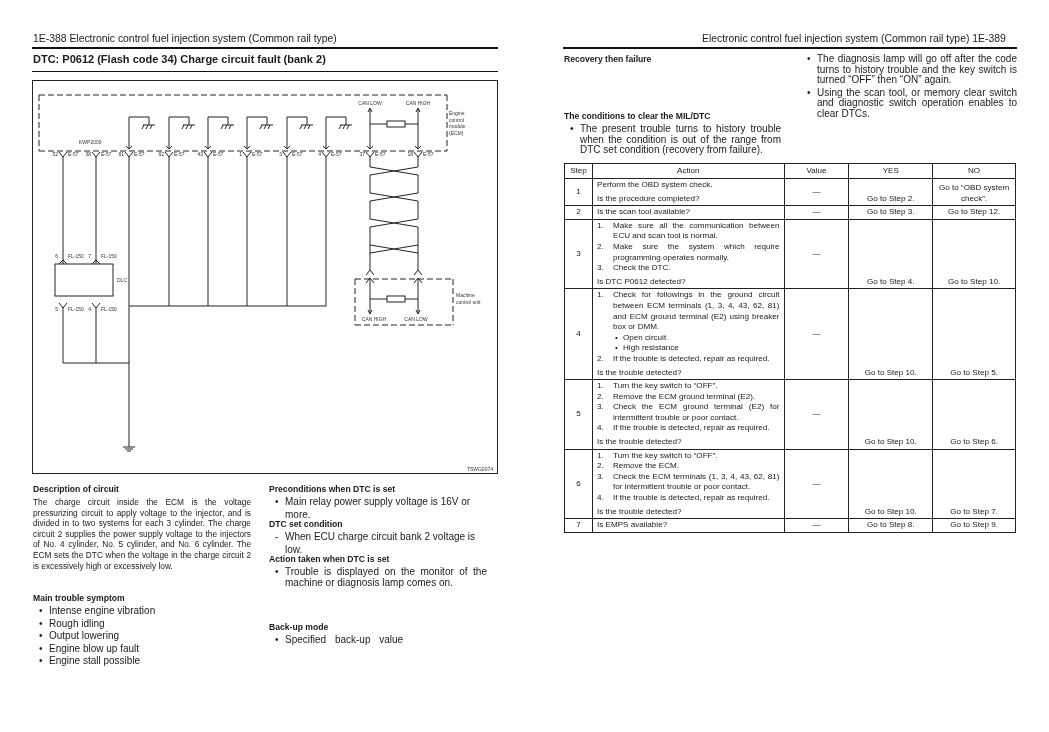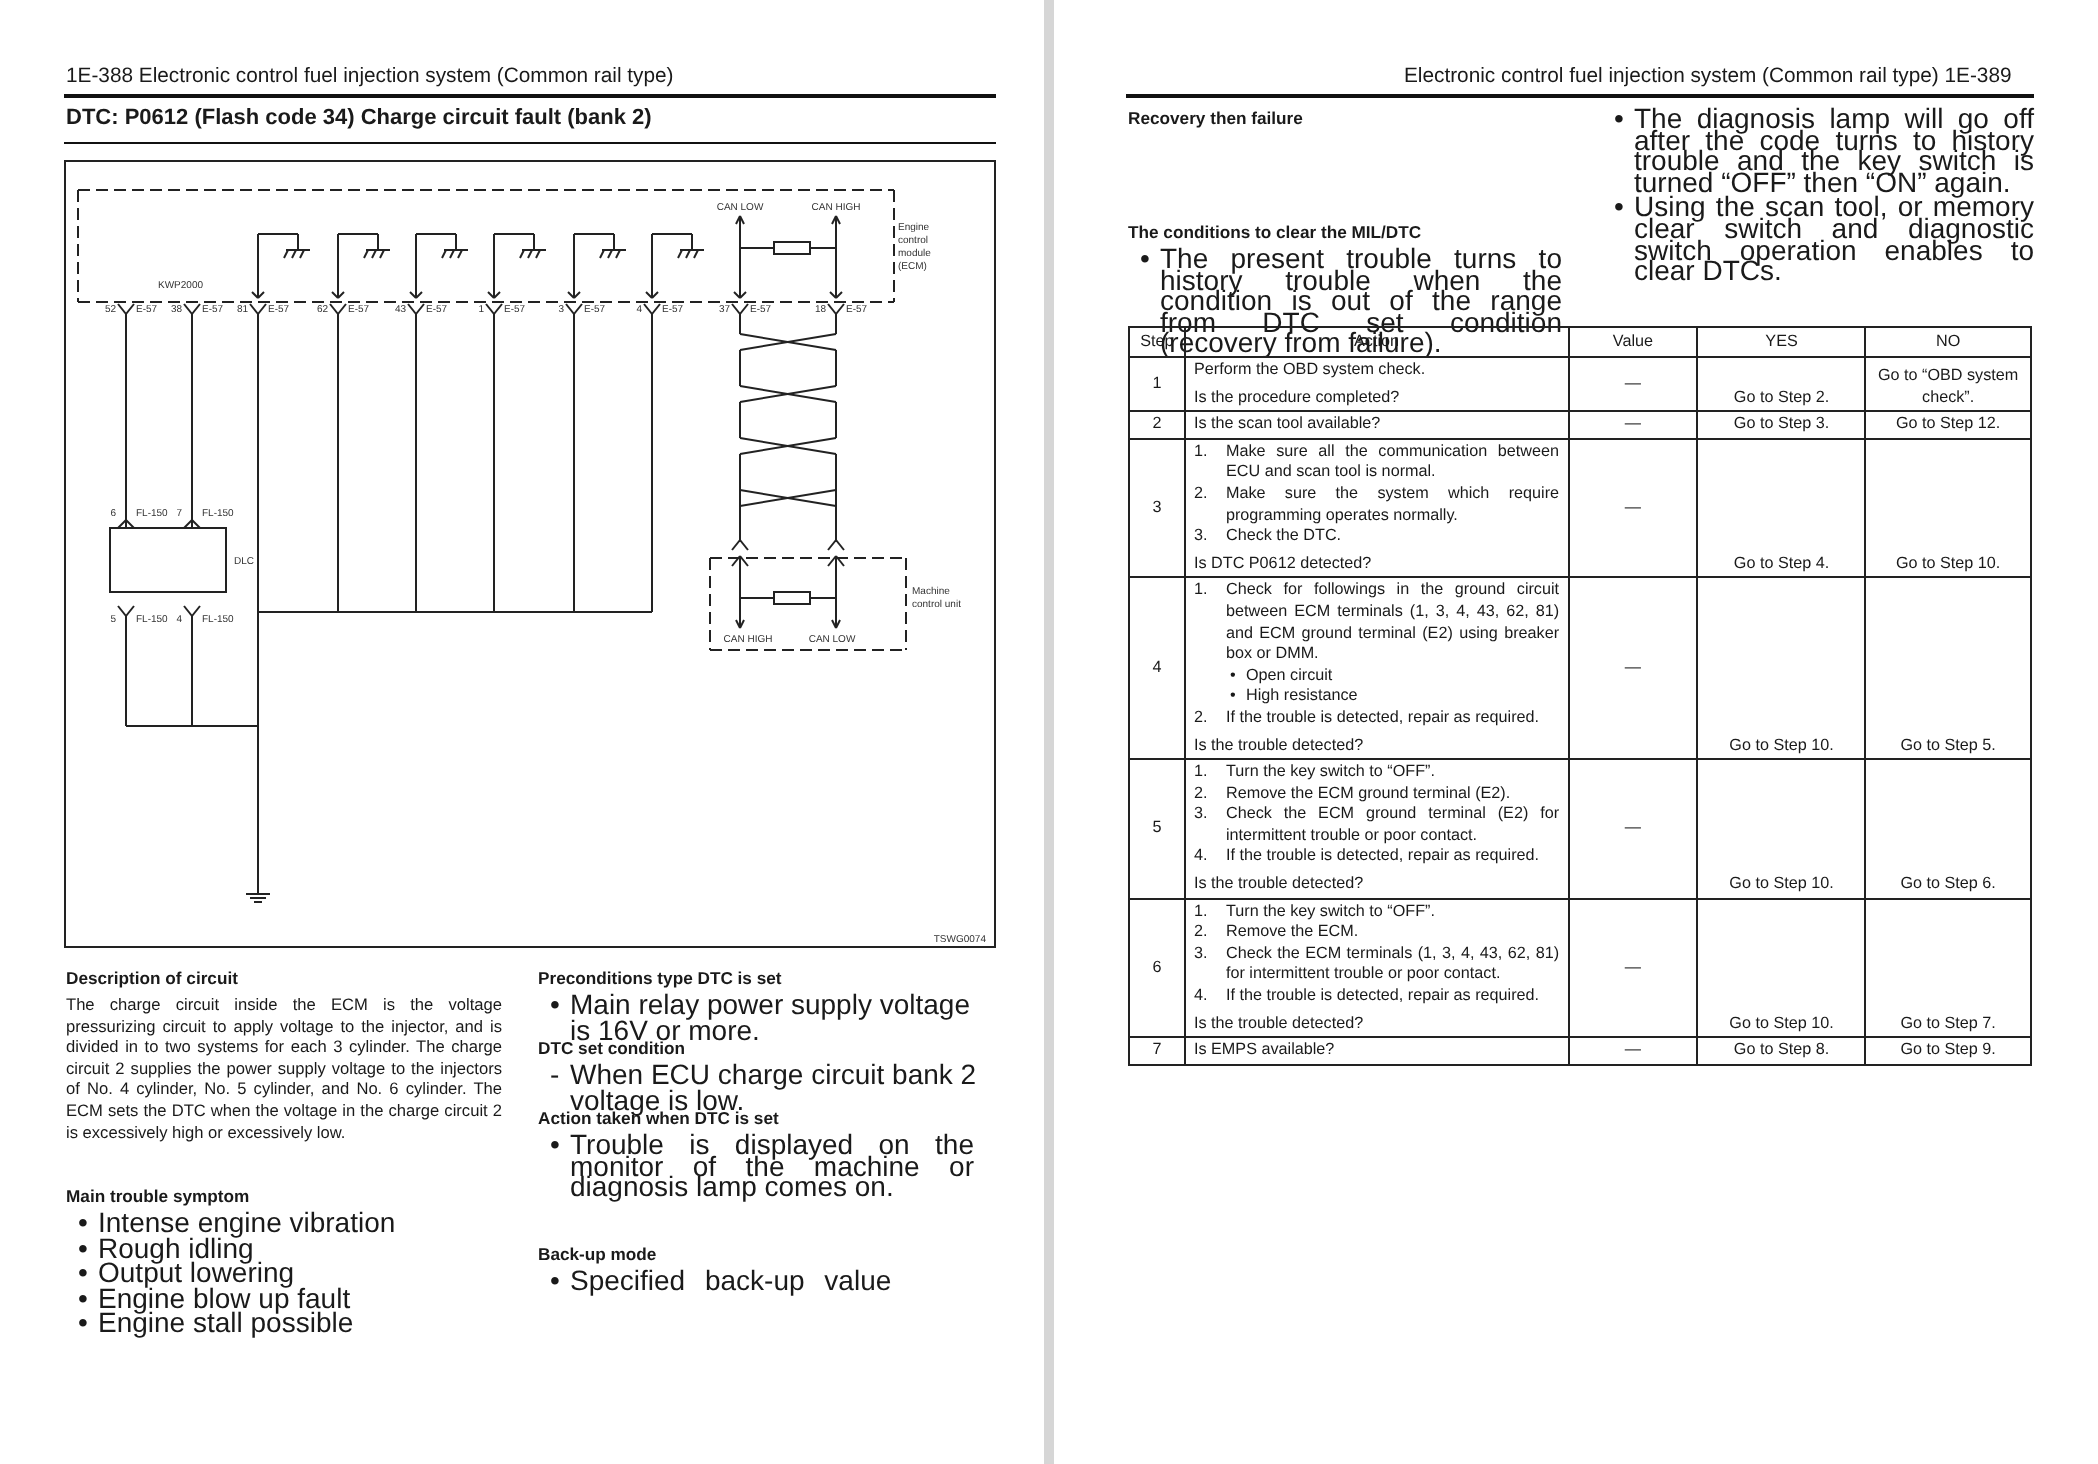--- a/index.html
+++ b/index.html
@@ -1,30 +1,30 @@
 <!DOCTYPE html>
 <html><head>
 <meta charset="utf-8">
 <style>
   html, body { margin:0; padding:0; }
   body { width:1049px; height:732px; background:#ffffff; position:relative; overflow:hidden;
          font-family:"Liberation Sans", sans-serif; color:#1a1a1a; }
   .page { position:absolute; top:0; height:732px; background:#fff; }
-  #page-left { left:0; width:522px; }
+  #page-left { left:0; width:522px;padding-left:36px; }
   #page-right { left:527px; width:522px; }
   .gutter { position:absolute; left:522px; top:0; width:5px; height:732px; background:#d6d6d6; }
   .running-head { position:absolute; top:33px; font-size:10.4px; white-space:nowrap; }
   .rule-thick { position:absolute; height:2px; background:#111; }
   .rule-thin { position:absolute; height:1px; background:#111; }
   .dtc-title { position:absolute; left:33px; top:53px; font-size:11px; font-weight:bold; white-space:nowrap; }
   .diagram-box { position:absolute; left:32px; top:80px; width:466px; height:394px; border:1px solid #222; box-sizing:border-box; }
   .diagram-box svg { position:absolute; left:0; top:0; }
   .h2 { position:absolute; font-size:8.6px; font-weight:bold; white-space:nowrap; }
   .para { position:absolute; font-size:8.3px; line-height:10.6px; text-align:justify; }
-  .bullets { position:absolute; margin:0; padding:0; list-style:none; font-size:14px; line-height:12.5px; }
+  .bullets { position:absolute; margin:0; padding:0; list-style:none; font-size:10px; line-height:12.5px; }
   .bullets li { position:relative; padding-left:16px; }
   .bullets li::before { content:"\2022"; position:absolute; left:6px; }
   .bullets.dash li::before { content:"-"; }
   .bullets.tight li { line-height:10.6px; text-align:justify; }
   table.diag { position:absolute; left:564px; top:163px; width:452px; border-collapse:collapse; font-size:8.1px; line-height:10.6px; }
   table.diag th, table.diag td { border:1px solid #222; padding:1px 4px; vertical-align:middle; }
   table.diag th { font-weight:normal; text-align:center; height:12px; }
   table.diag td.c { text-align:center; }
   table.diag td.b { vertical-align:bottom; text-align:center;margin-top:28px; }
   .act-list { margin:0; padding:0; list-style:none; }
@@ -251,21 +251,21 @@
 
   <div class="h2" style="left:33px; top:593px;">Main trouble symptom</div>
   <ul class="bullets" style="left:33px; top:605px; width:220px;">
     <li>Intense engine vibration</li>
     <li>Rough idling</li>
     <li>Output lowering</li>
     <li>Engine blow up fault</li>
     <li>Engine stall possible</li>
   </ul>
 
-  <div class="h2" style="left:269px; top:484px;">Preconditions type DTC is set</div>
+  <div class="h2" style="left:269px; top:484px;">Preconditions when DTC is set</div>
   <ul class="bullets" style="left:269px; top:496px; width:220px;">
     <li>Main relay power supply voltage is 16V or more.</li>
   </ul>
 
   <div class="h2" style="left:269px; top:519px;">DTC set condition</div>
   <ul class="bullets dash" style="left:269px; top:531px; width:220px;">
     <li>When ECU charge circuit bank 2 voltage is low.</li>
   </ul>
 
   <div class="h2" style="left:269px; top:554px;">Action taken when DTC is set</div>

